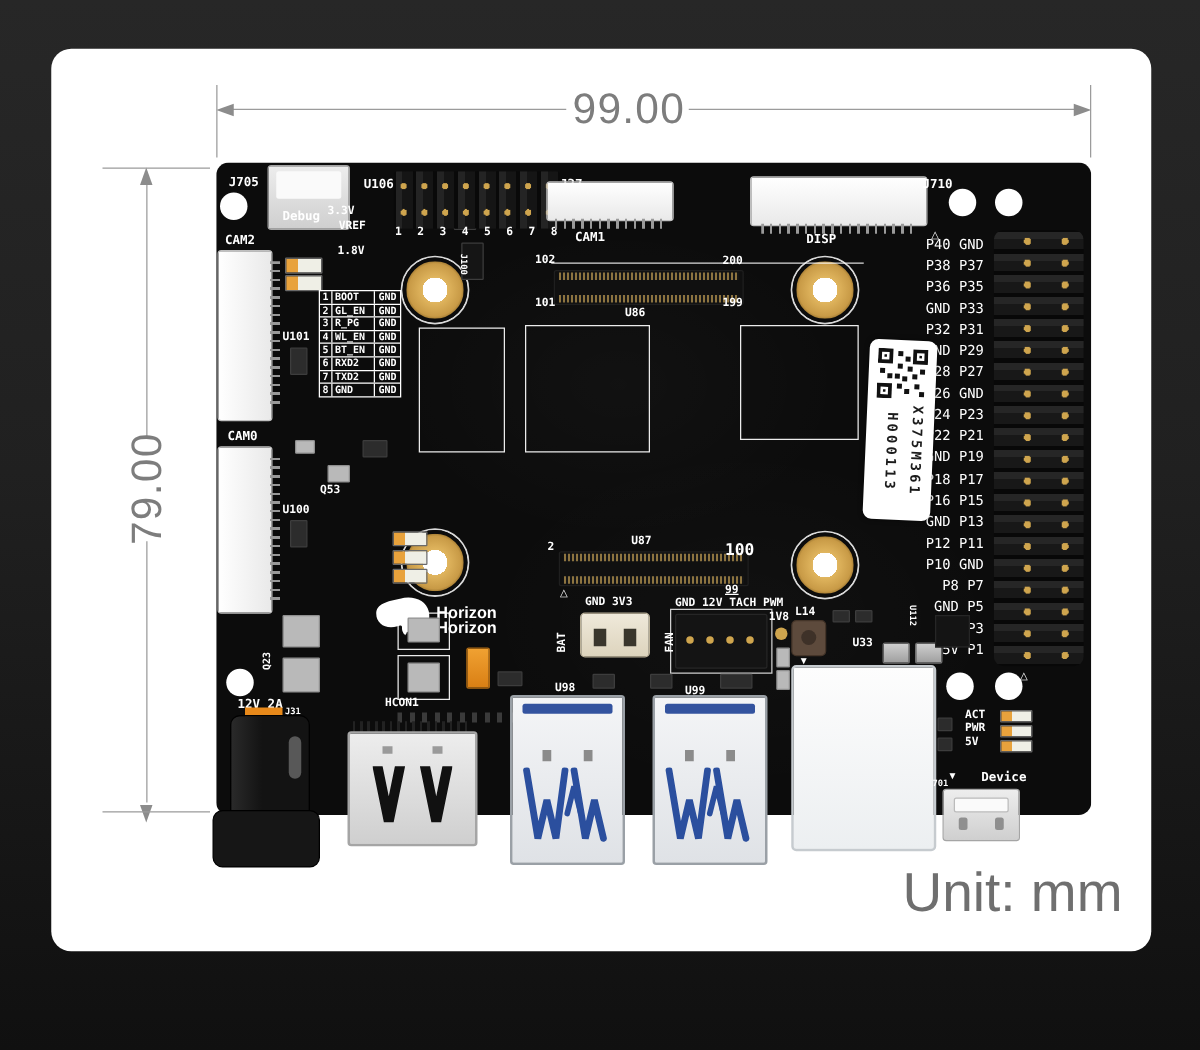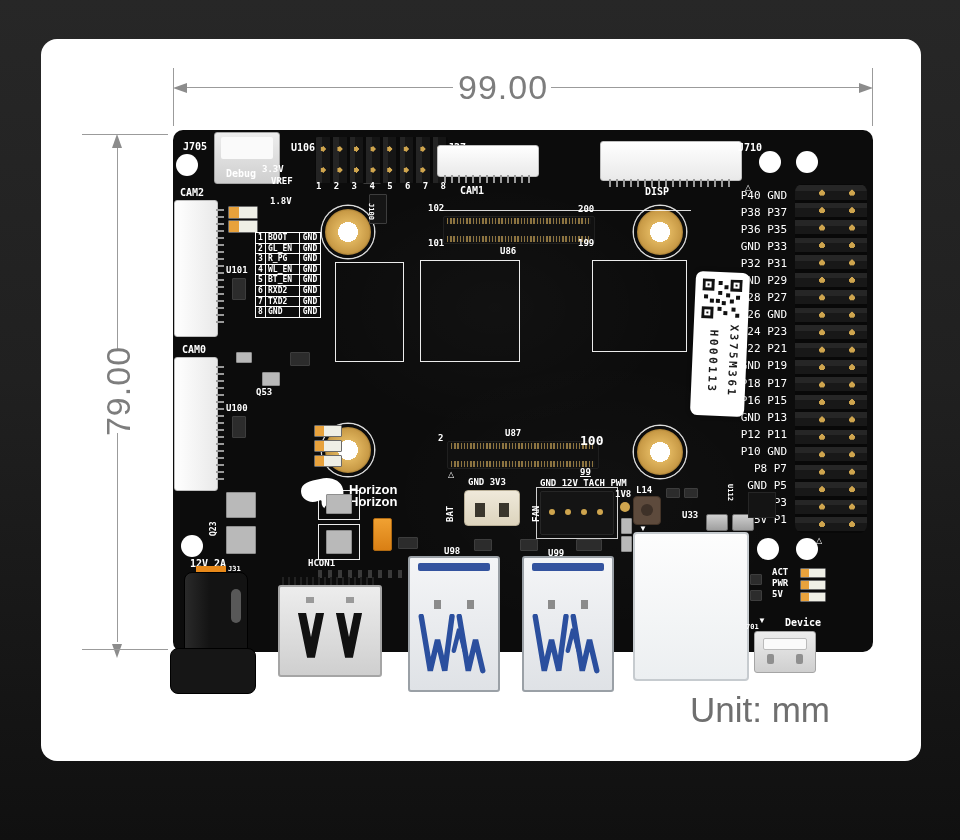--- a/index.html
+++ b/index.html
@@ -67,21 +67,21 @@
   .cap-gray{background:linear-gradient(#cfcfcf,#9f9f9f);border:1px solid #6f6f6f;border-radius:2px;}
   .usb{border:2px solid #9aa0a6;border-radius:3px;background:linear-gradient(#f4f5f7,#dfe2e6);}
   .eth{border:2px solid #c6cbcf;border-radius:4px;background:linear-gradient(#fdfdfd,#eceff1);}
   .metal{background:linear-gradient(#ededed,#cfcfcf);border:1px solid #a5a5a5;border-radius:3px;}
   .sticker{left:693px;top:272px;width:54px;height:144px;background:#fff;border-radius:7px;
      transform:rotate(2.5deg);box-shadow:0 0 4px rgba(0,0,0,.5);}
   .sticker .stk{position:absolute;color:#1c1c1c;font-family:"DejaVu Sans Mono",monospace;
      font-weight:bold;font-size:11px;letter-spacing:2.5px;transform:rotate(90deg);transform-origin:left top;}
   .watermark{left:543px;top:634px;font-size:56px;font-weight:800;letter-spacing:3px;
      color:rgba(240,243,245,.85);font-family:"Liberation Sans",sans-serif;}
-  .unit{left:690px;top:690px;font-size:35px;color:#6f6f6f;}
+  .unit{left:722px;top:690px;font-size:44px;color:#6f6f6f;}
   .tri{color:#fff;font-size:8px;line-height:1;}
 </style>
 </head>
 <body>
 
 <div class="stage">
 
   <div class="abs card"></div>
 
   <div class="abs dim-line" style="left:181px;top:87px;width:272px;height:1px;"></div>

